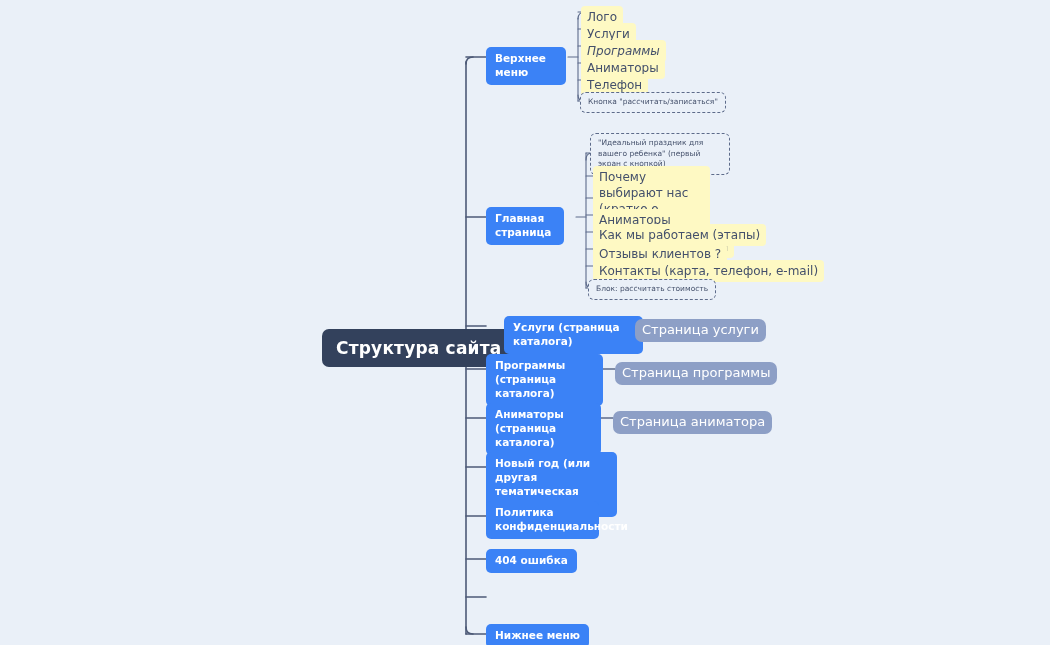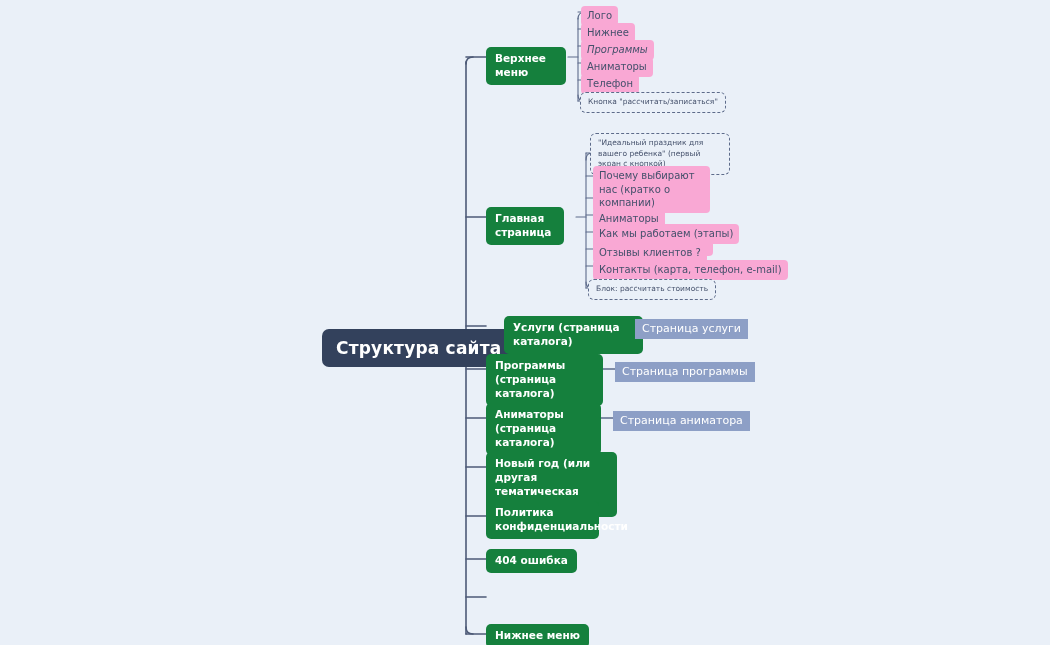--- a/index.html
+++ b/index.html
@@ -31,44 +31,44 @@
     color:#ffffff;
     font-size:17px;
     font-weight:bold;
     border-radius:7px;
     padding:9px 14px;
     letter-spacing:.2px;
   }
 
   
   .l1{
-    background:#15803d;
+    background:#3b82f6;
     color:#ffffff;
     font-size:10.5px;
     font-weight:bold;
     border-radius:5px;
     padding:5px 9px;
     line-height:1.32;
   }
 
   
   .l2{
     background:#8d9fc6;
     color:#ffffff;
-    font-size:11px;
-    border-radius:0;
+    font-size:13px;
+    border-radius:7px;
     padding:3px 7px;
     line-height:1.3;
   }
 
   
   .leaf{
-    background:#f9a8d4;
+    background:#fef9c3;
     color:#44506b;
-    font-size:10px;
+    font-size:12px;
     border-radius:4px;
     padding:3px 6px;
     line-height:1.35;
   }
 
   
   .dashed{
     background:#eaf0f8;
     color:#44506b;
     font-size:7.5px;
@@ -144,21 +144,21 @@
       <path d="M603,369 L615,369"></path>
       <path d="M601,418 L613,418"></path>
     </g>
   </svg>
 
   <div class="node root" style="left:322px;top:329px;">Структура сайта</div>
 
   <div class="node l1" style="left:486px;top:47px;width:80px;justify-content:center;">Верхнее меню</div>
 
   <div class="node leaf" style="left:581px;top:6px;">Лого</div>
-  <div class="node leaf" style="left:581px;top:23px;">Нижнее</div>
+  <div class="node leaf" style="left:581px;top:23px;">Услуги</div>
   <div class="node leaf" style="left:581px;top:40px;font-style:italic;">Программы</div>
   <div class="node leaf" style="left:581px;top:57px;">Аниматоры</div>
   <div class="node leaf" style="left:581px;top:74px;">Телефон</div>
   <div class="node dashed" style="left:580px;top:92px;">Кнопка "рассчитать/записаться"</div>
 
   <div class="node l1" style="left:486px;top:207px;width:78px;justify-content:center;">Главная страница</div>
 
   <div class="node dashed" style="left:590px;top:133px;width:140px;">"Идеальный праздник для вашего ребенка" (первый экран с кнопкой)</div>
   <div class="node leaf" style="left:593px;top:166px;width:117px;">Почему выбирают нас (кратко о компании)</div>
   <div class="node leaf" style="left:593px;top:192px;margin-top:44px;">Топовые программы</div>

